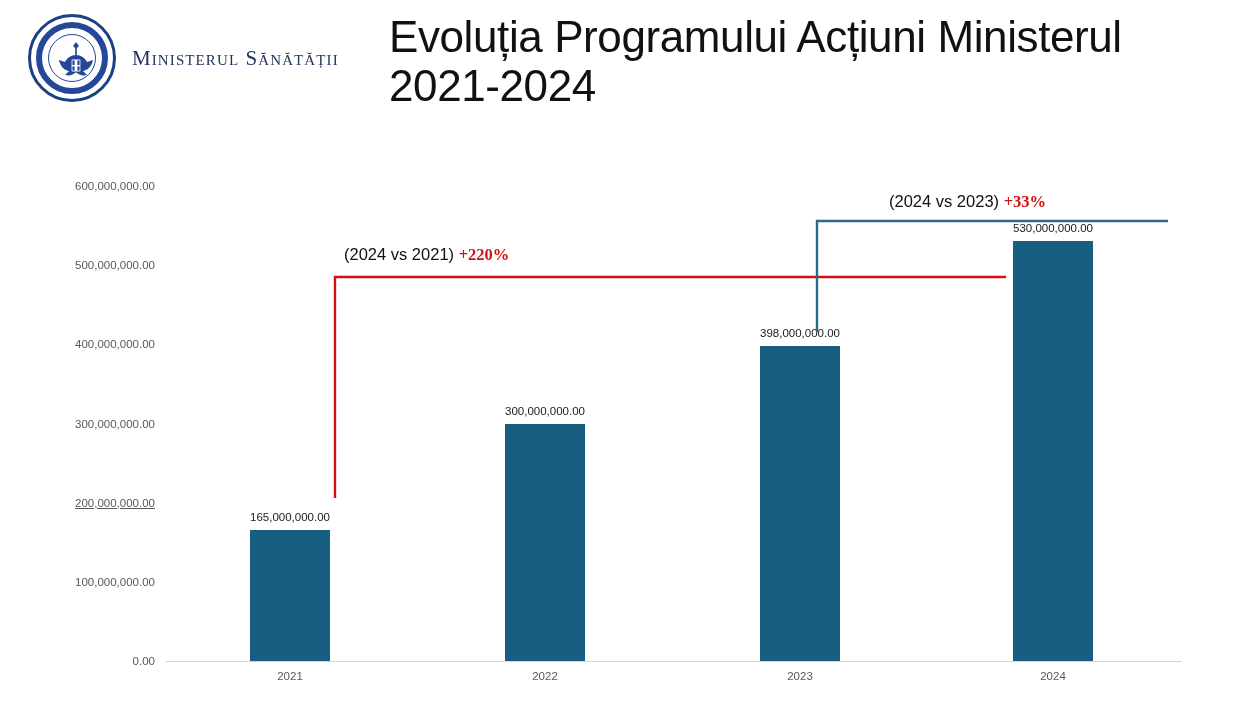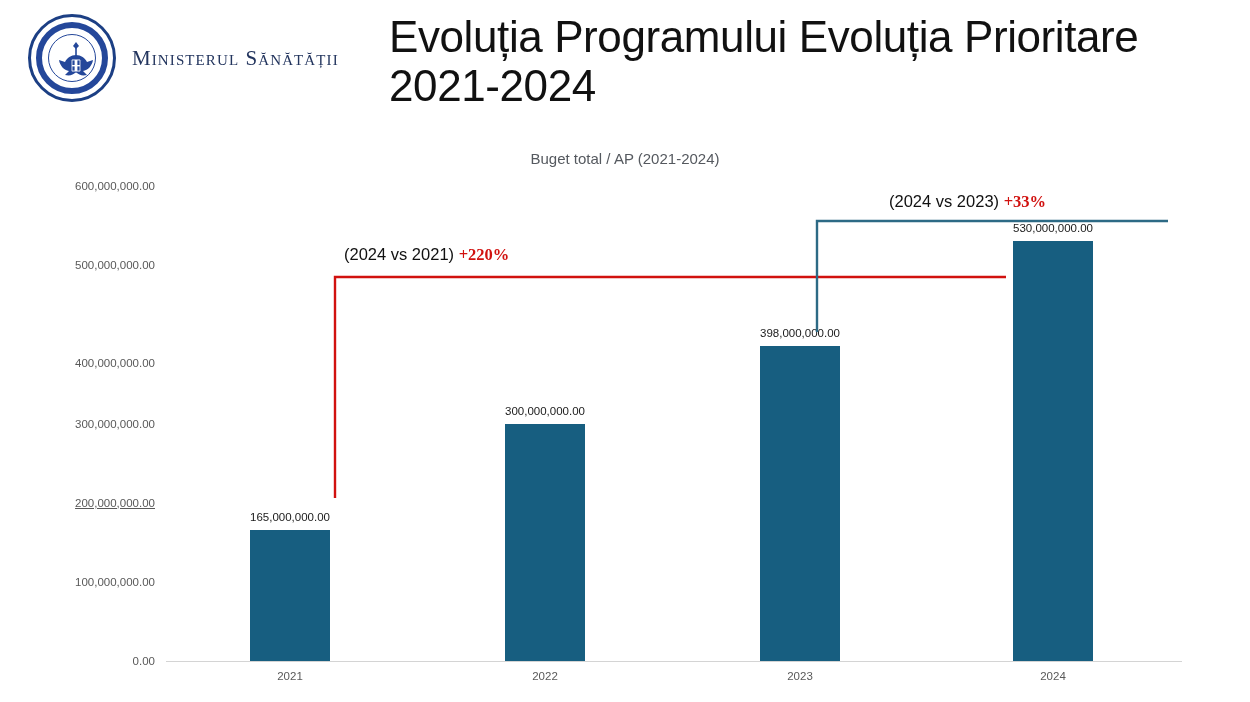--- a/index.html
+++ b/index.html
@@ -84,33 +84,32 @@
             <rect x="23.4" y="31.4" width="2.2" height="4.2" fill="#24479a"></rect>
             <rect x="28.4" y="31.4" width="2.2" height="4.2" fill="#24479a"></rect>
           </g>
         </svg>
       </div>
     </div>
     <div class="ministry">Ministerul Sănătății</div>
   </div>
 
   <div class="title">
-    <span>Evoluția Programului Evoluția Prioritare</span>
+    <span>Evoluția Programului Acțiuni Ministerul</span>
     <span class="l2">2021-2024</span>
   </div>
 
-  <div class="chart-subtitle">Buget total / AP (2021-2024)</div>
 
   <div id="plot">
     <div class="ytick-wrap" id="yticks">
         <div class="ytick" style="top: 661px;">0.00</div>
         <div class="ytick" style="top: 581.833px;">100,000,000.00</div>
         <div class="ytick" style="top: 502.667px; text-decoration: underline;">200,000,000.00</div>
         <div class="ytick" style="top: 423.5px;">300,000,000.00</div>
-        <div class="ytick" style="top: 344.333px; margin-top: 19px;">400,000,000.00</div>
+        <div class="ytick" style="top: 344.333px;">400,000,000.00</div>
         <div class="ytick" style="top: 265.167px;">500,000,000.00</div>
         <div class="ytick" style="top: 186px;">600,000,000.00</div>
       </div>
     <div class="baseline"></div>
     <div id="bars">
         <div class="bar" style="left: 250px; top: 530.375px; width: 80px; height: 130.625px; background: rgb(23, 94, 128);"></div>
         <div class="barlabel" style="left: 290px; top: 511.375px;">165,000,000.00</div>
         <div class="bar" style="left: 505px; top: 423.5px; width: 80px; height: 237.5px; background: rgb(23, 94, 128);"></div>
         <div class="barlabel" style="left: 545px; top: 404.5px;">300,000,000.00</div>
         <div class="bar" style="left: 760px; top: 345.917px; width: 80px; height: 315.083px; background: rgb(23, 94, 128);"></div>

